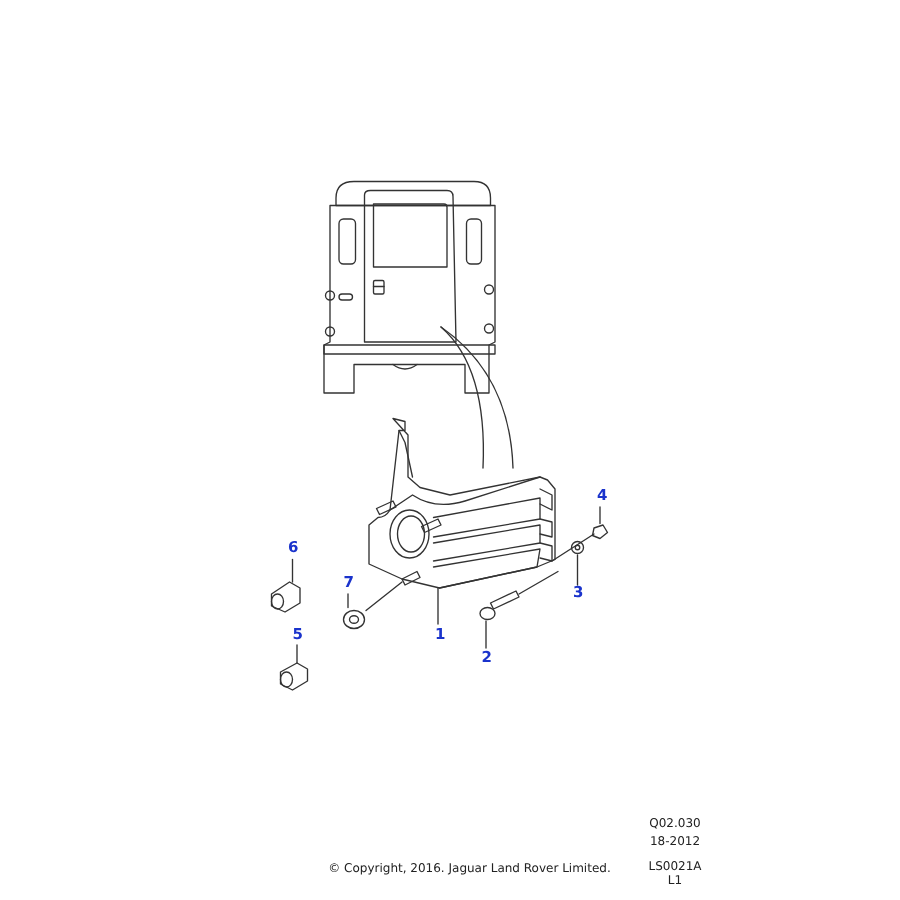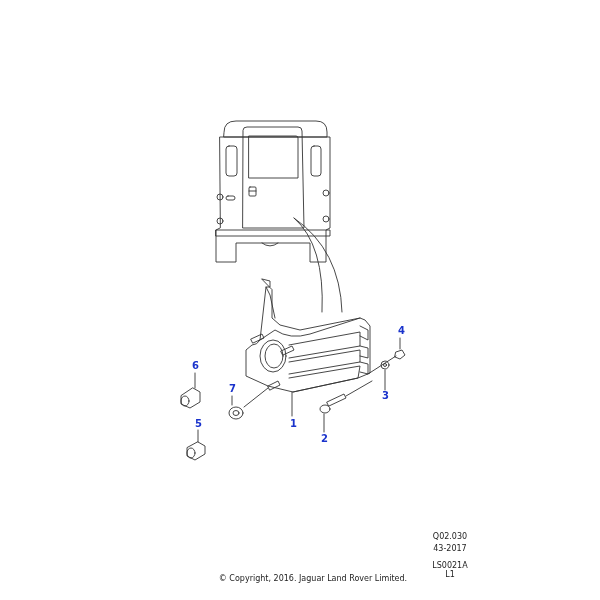--- a/index.html
+++ b/index.html
@@ -2,21 +2,21 @@
 <html><head>
 <meta charset="utf-8">
 <style>
   html, body { margin:0; padding:0; background:#ffffff; }
   body { width:600px; height:600px; position:relative; overflow:hidden;
          font-family:"DejaVu Sans", sans-serif; }
   #diagram { position:absolute; left:0; top:0; width:600px; height:600px; }
   .callout { position:absolute; font-size:10px; font-weight:bold; color:#1a33cc;
              font-family:"DejaVu Sans", sans-serif; line-height:10px; cursor:pointer; }
   .ref { position:absolute; left:420px; width:60px; text-align:center;
-         font-size:8px; color:#222; line-height:11px; font-family:"DejaVu Sans", sans-serif; }
+         font-size:8px; color:#222; line-height:11px; font-family:"DejaVu Sans", sans-serif;margin-top:12px; }
   .copyright { position:absolute; left:0; width:626px; text-align:center; top:574px;
                font-size:8px; color:#222; font-family:"DejaVu Sans", sans-serif; }
 </style>
 </head>
 <body>
 
 <svg id="diagram" viewBox="0 0 600 600" xmlns="http://www.w3.org/2000/svg" fill="none" stroke="#333" stroke-width="0.9" stroke-linejoin="round" stroke-linecap="round">
 
   <g>
 
@@ -107,17 +107,17 @@
 
 <div class="callout" style="left:290px;top:419px;">1</div>
 <div class="callout" style="left:321px;top:434px;">2</div>
 <div class="callout" style="left:382px;top:391px;">3</div>
 <div class="callout" style="left:398px;top:326px;">4</div>
 <div class="callout" style="left:195px;top:419px;">5</div>
 <div class="callout" style="left:192px;top:361px;">6</div>
 <div class="callout" style="left:229px;top:384px;">7</div>
 
 <div class="ref" style="top:531px;">Q02.030</div>
-<div class="ref" style="top:543px;">43-2017</div>
+<div class="ref" style="top:543px;">18-2012</div>
 <div class="ref" style="top:569px;">L1</div>
 <div class="ref" style="top:560px;">LS0021A</div>
 
 <div class="copyright">© Copyright, 2016. Jaguar Land Rover Limited.</div>
 
 </body></html>

